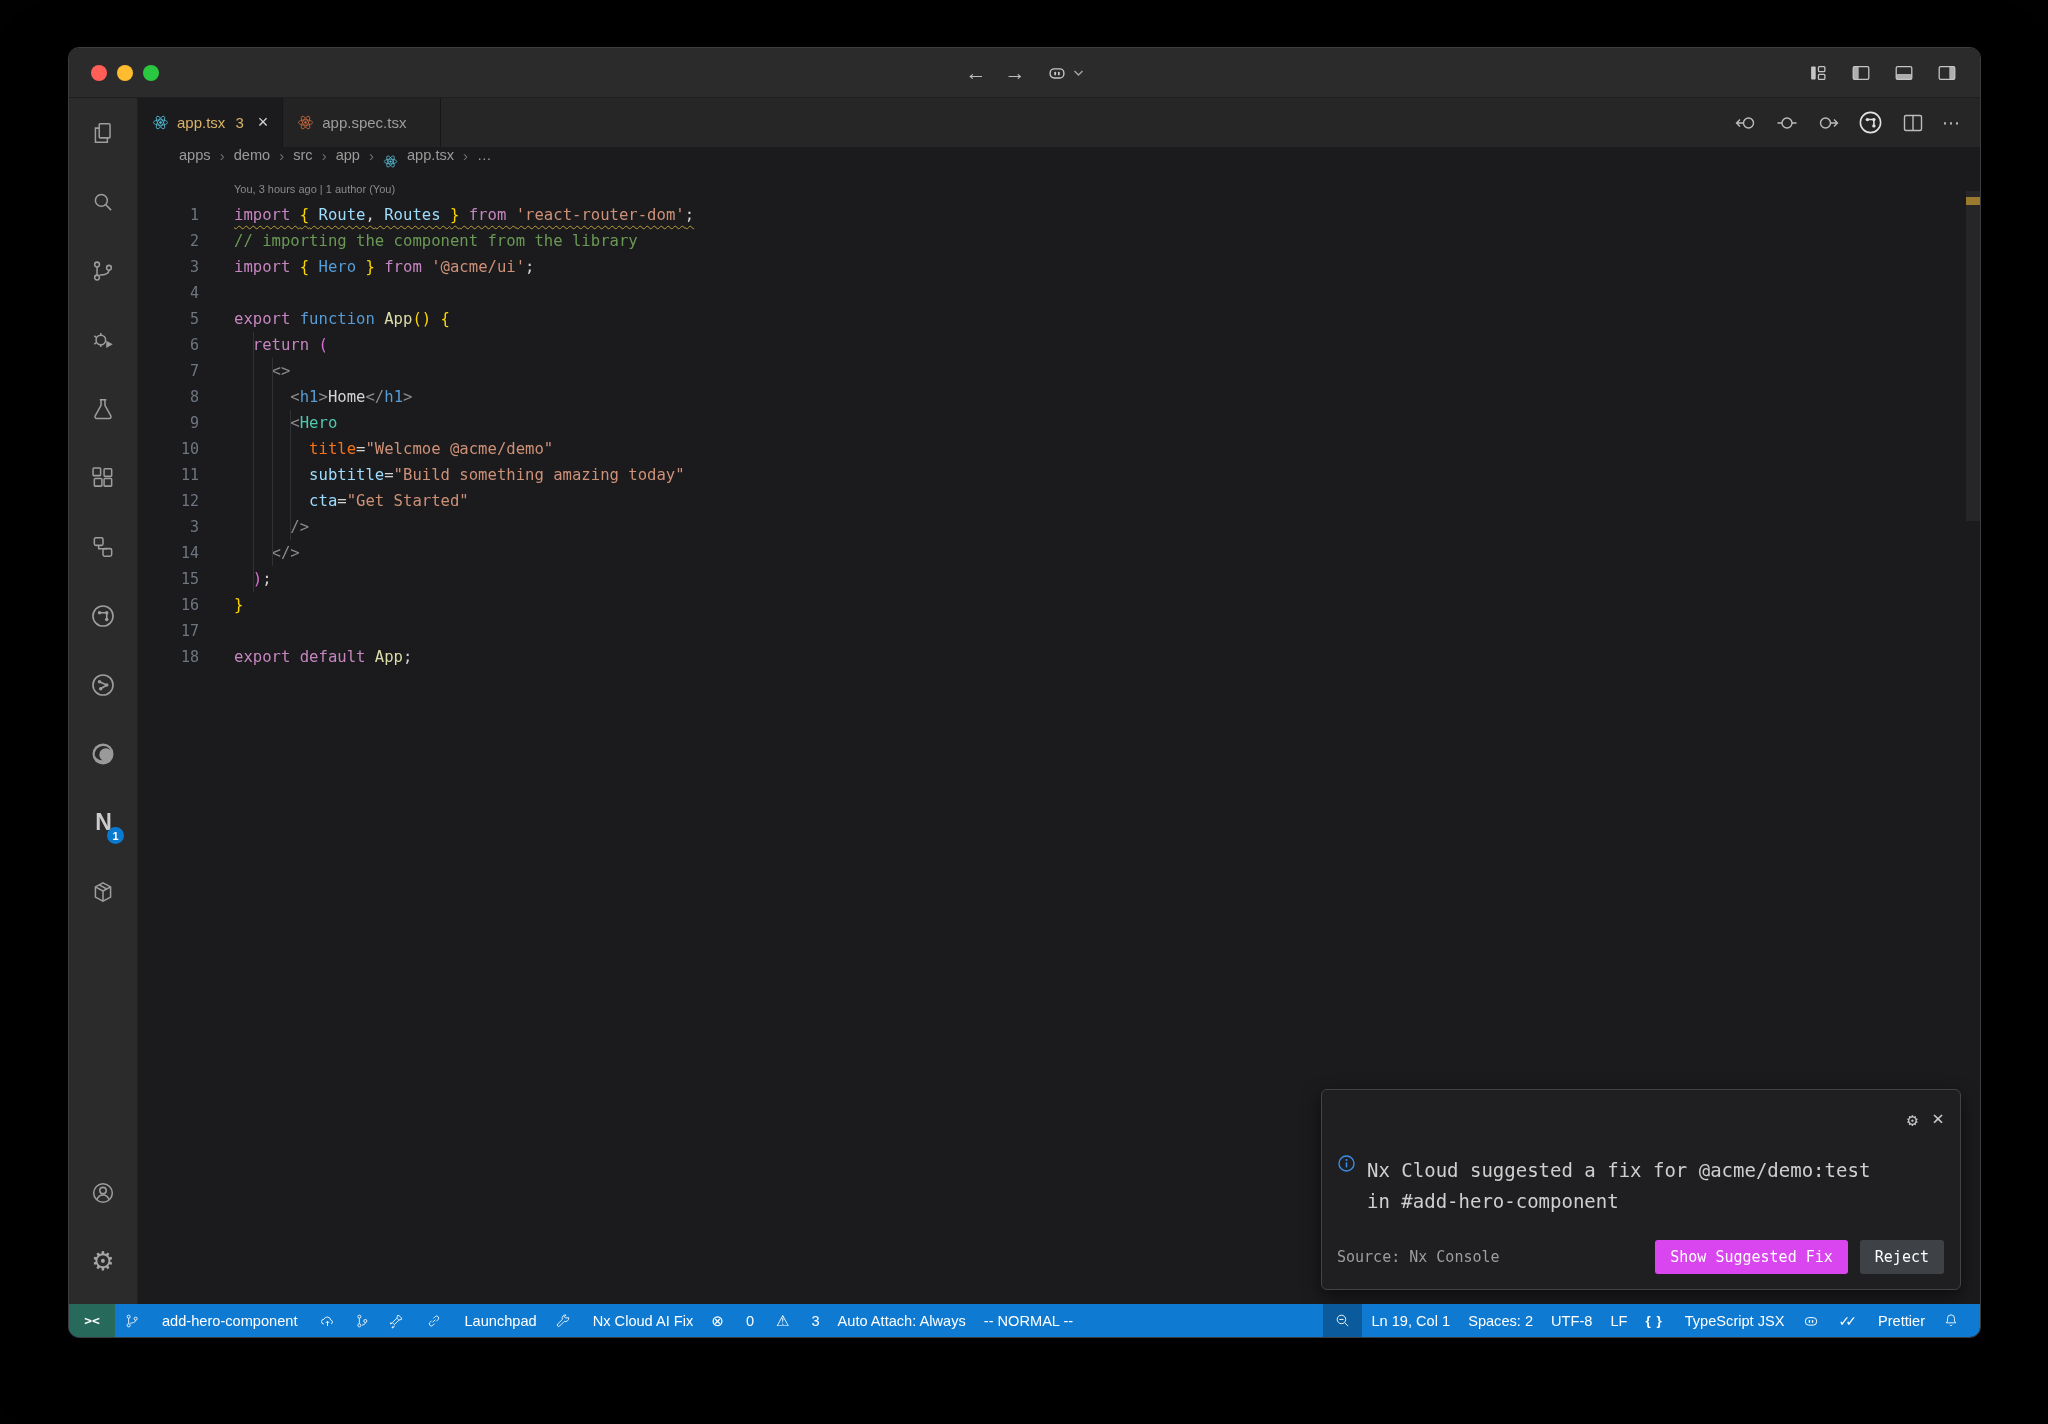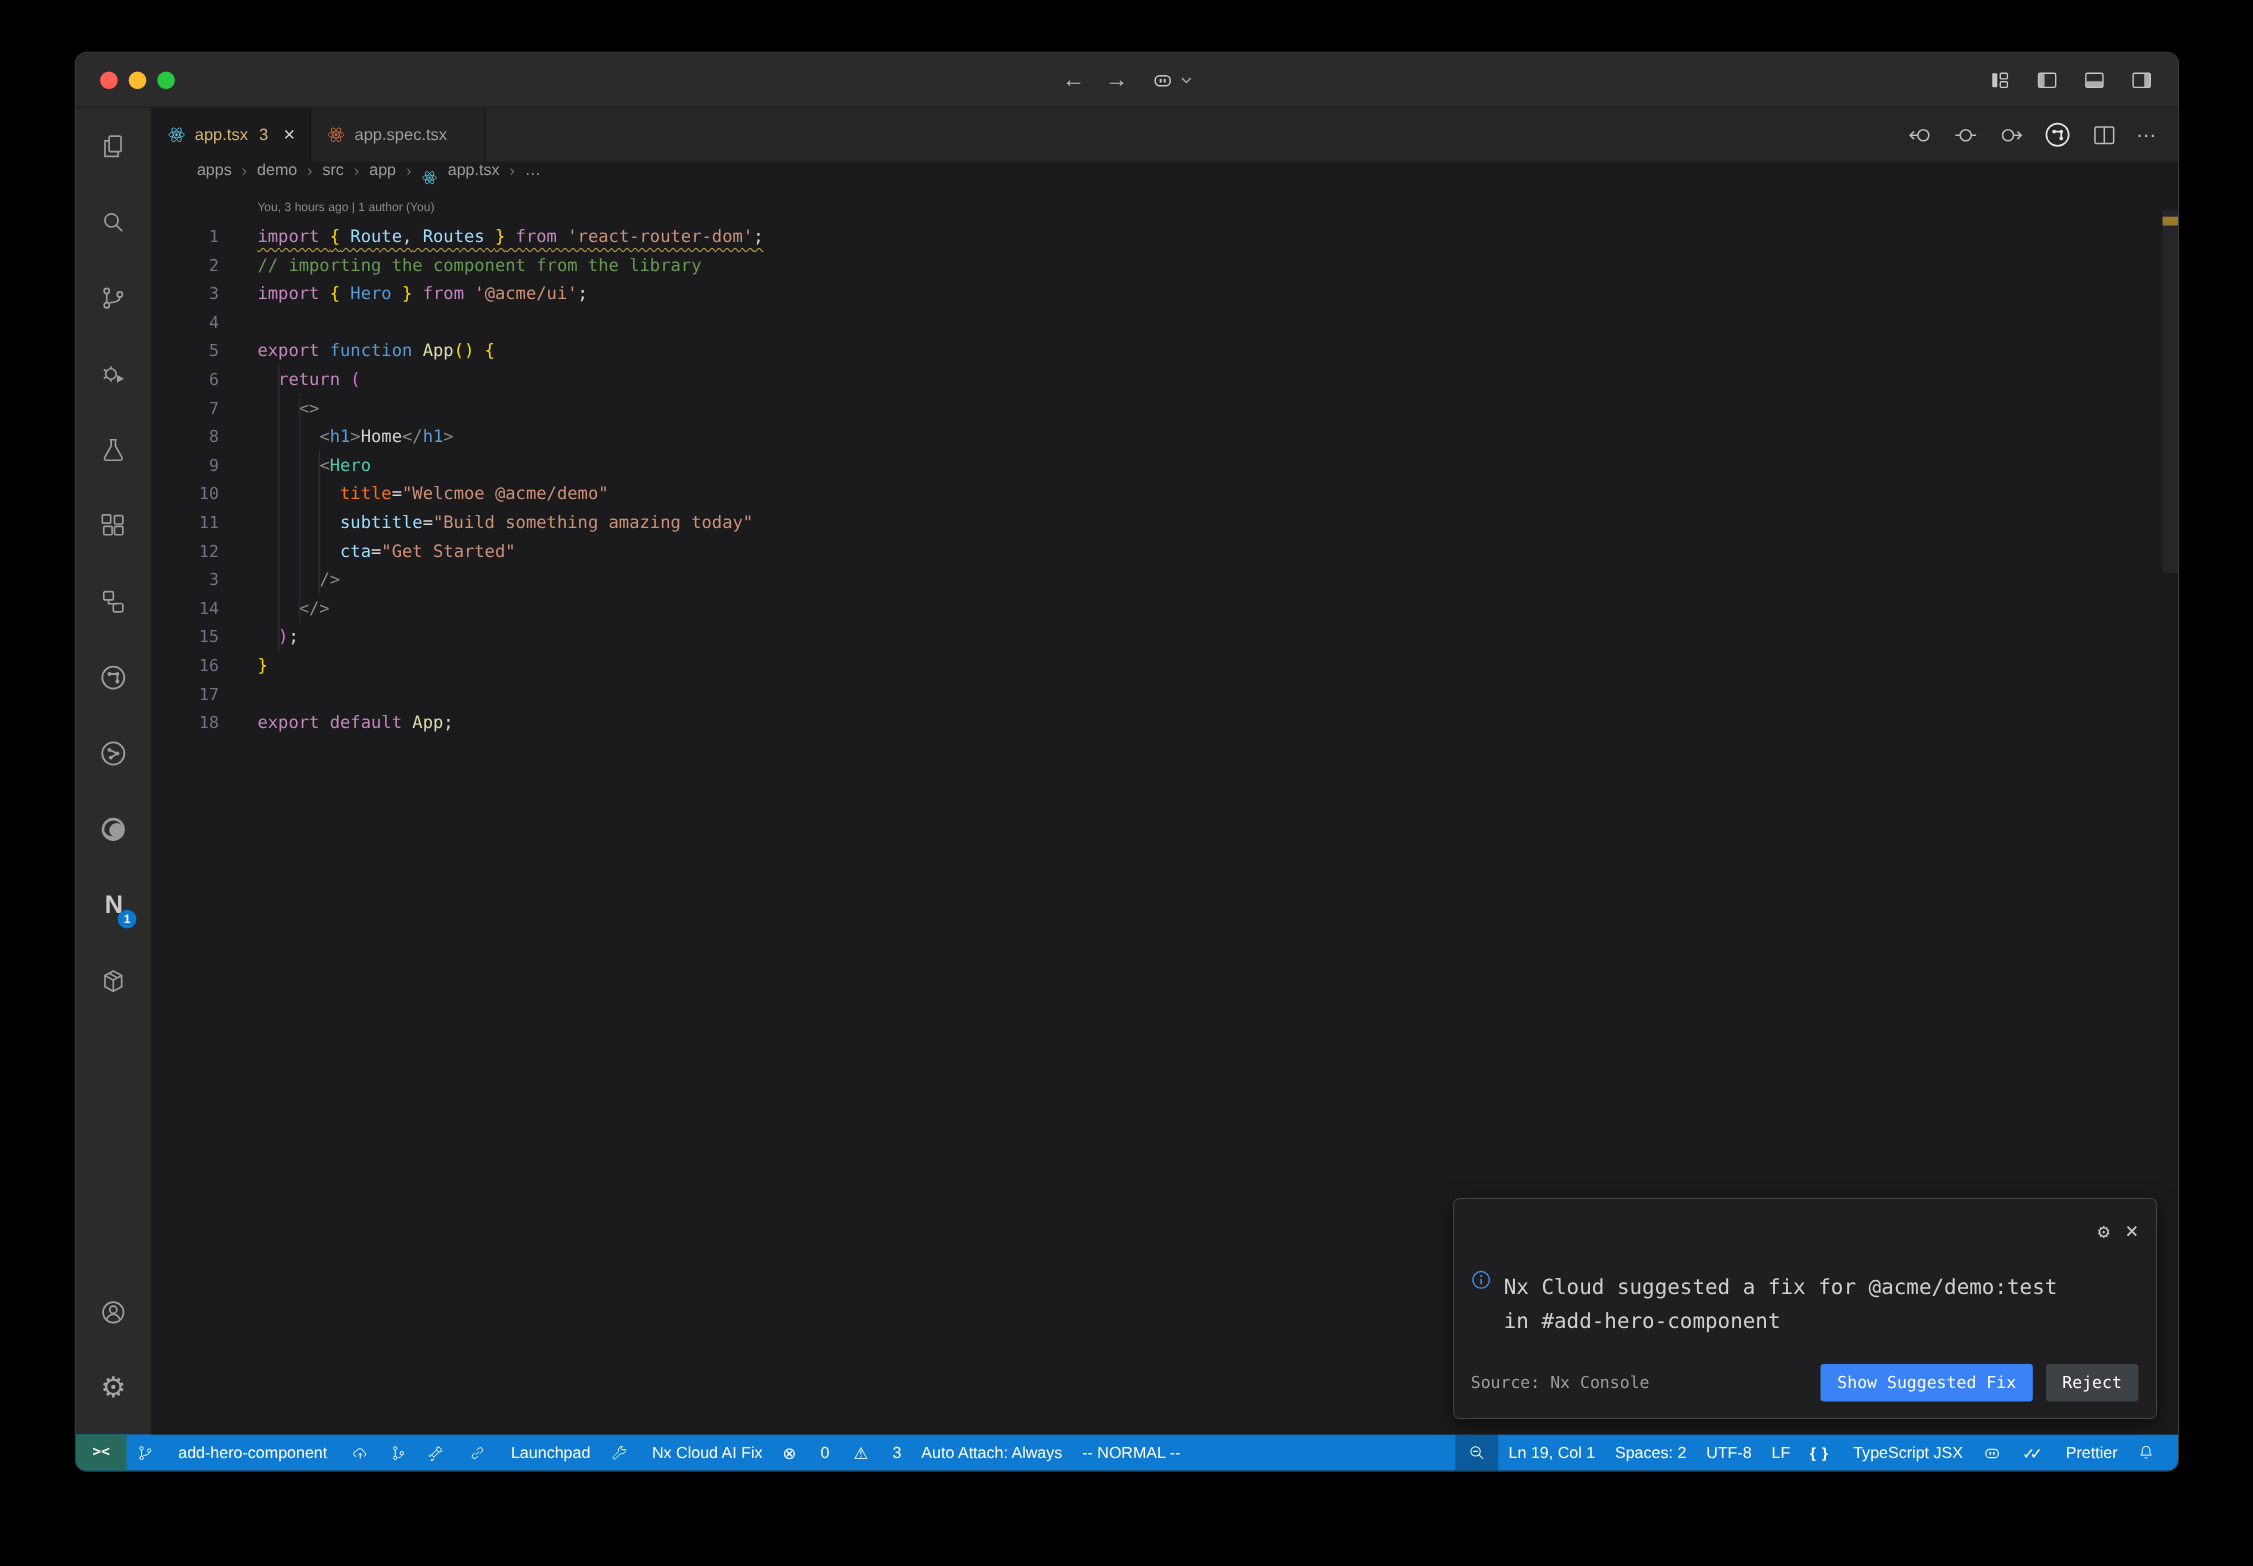--- a/index.html
+++ b/index.html
@@ -406,21 +406,21 @@
             </span>
             <div class="toast-msg">Nx Cloud suggested a fix for @acme/demo:test in #add-hero-component</div>
             <div class="toast-icons">
               <span class="toast-gear">⚙</span>
               <span class="toast-close">×</span>
             </div>
           </div>
           <div class="toast-row2">
             <span class="toast-src">Source: Nx Console</span>
             <span class="spacer"></span>
-            <span class="btn primary" style="background: #3b82f6;">Show Suggested Fix</span>
+            <span class="btn primary" style="background: #d946ef;">Show Suggested Fix</span>
             <span class="btn secondary">Reject</span>
           </div>
         </div>
       </div>
     </div>
   </div>
 
   <div class="statusbar" style="background: rgb(15, 122, 209);">
     <div class="sb-remote" style="background: rgb(39, 105, 90);">
       <span>&gt;&lt;</span>

